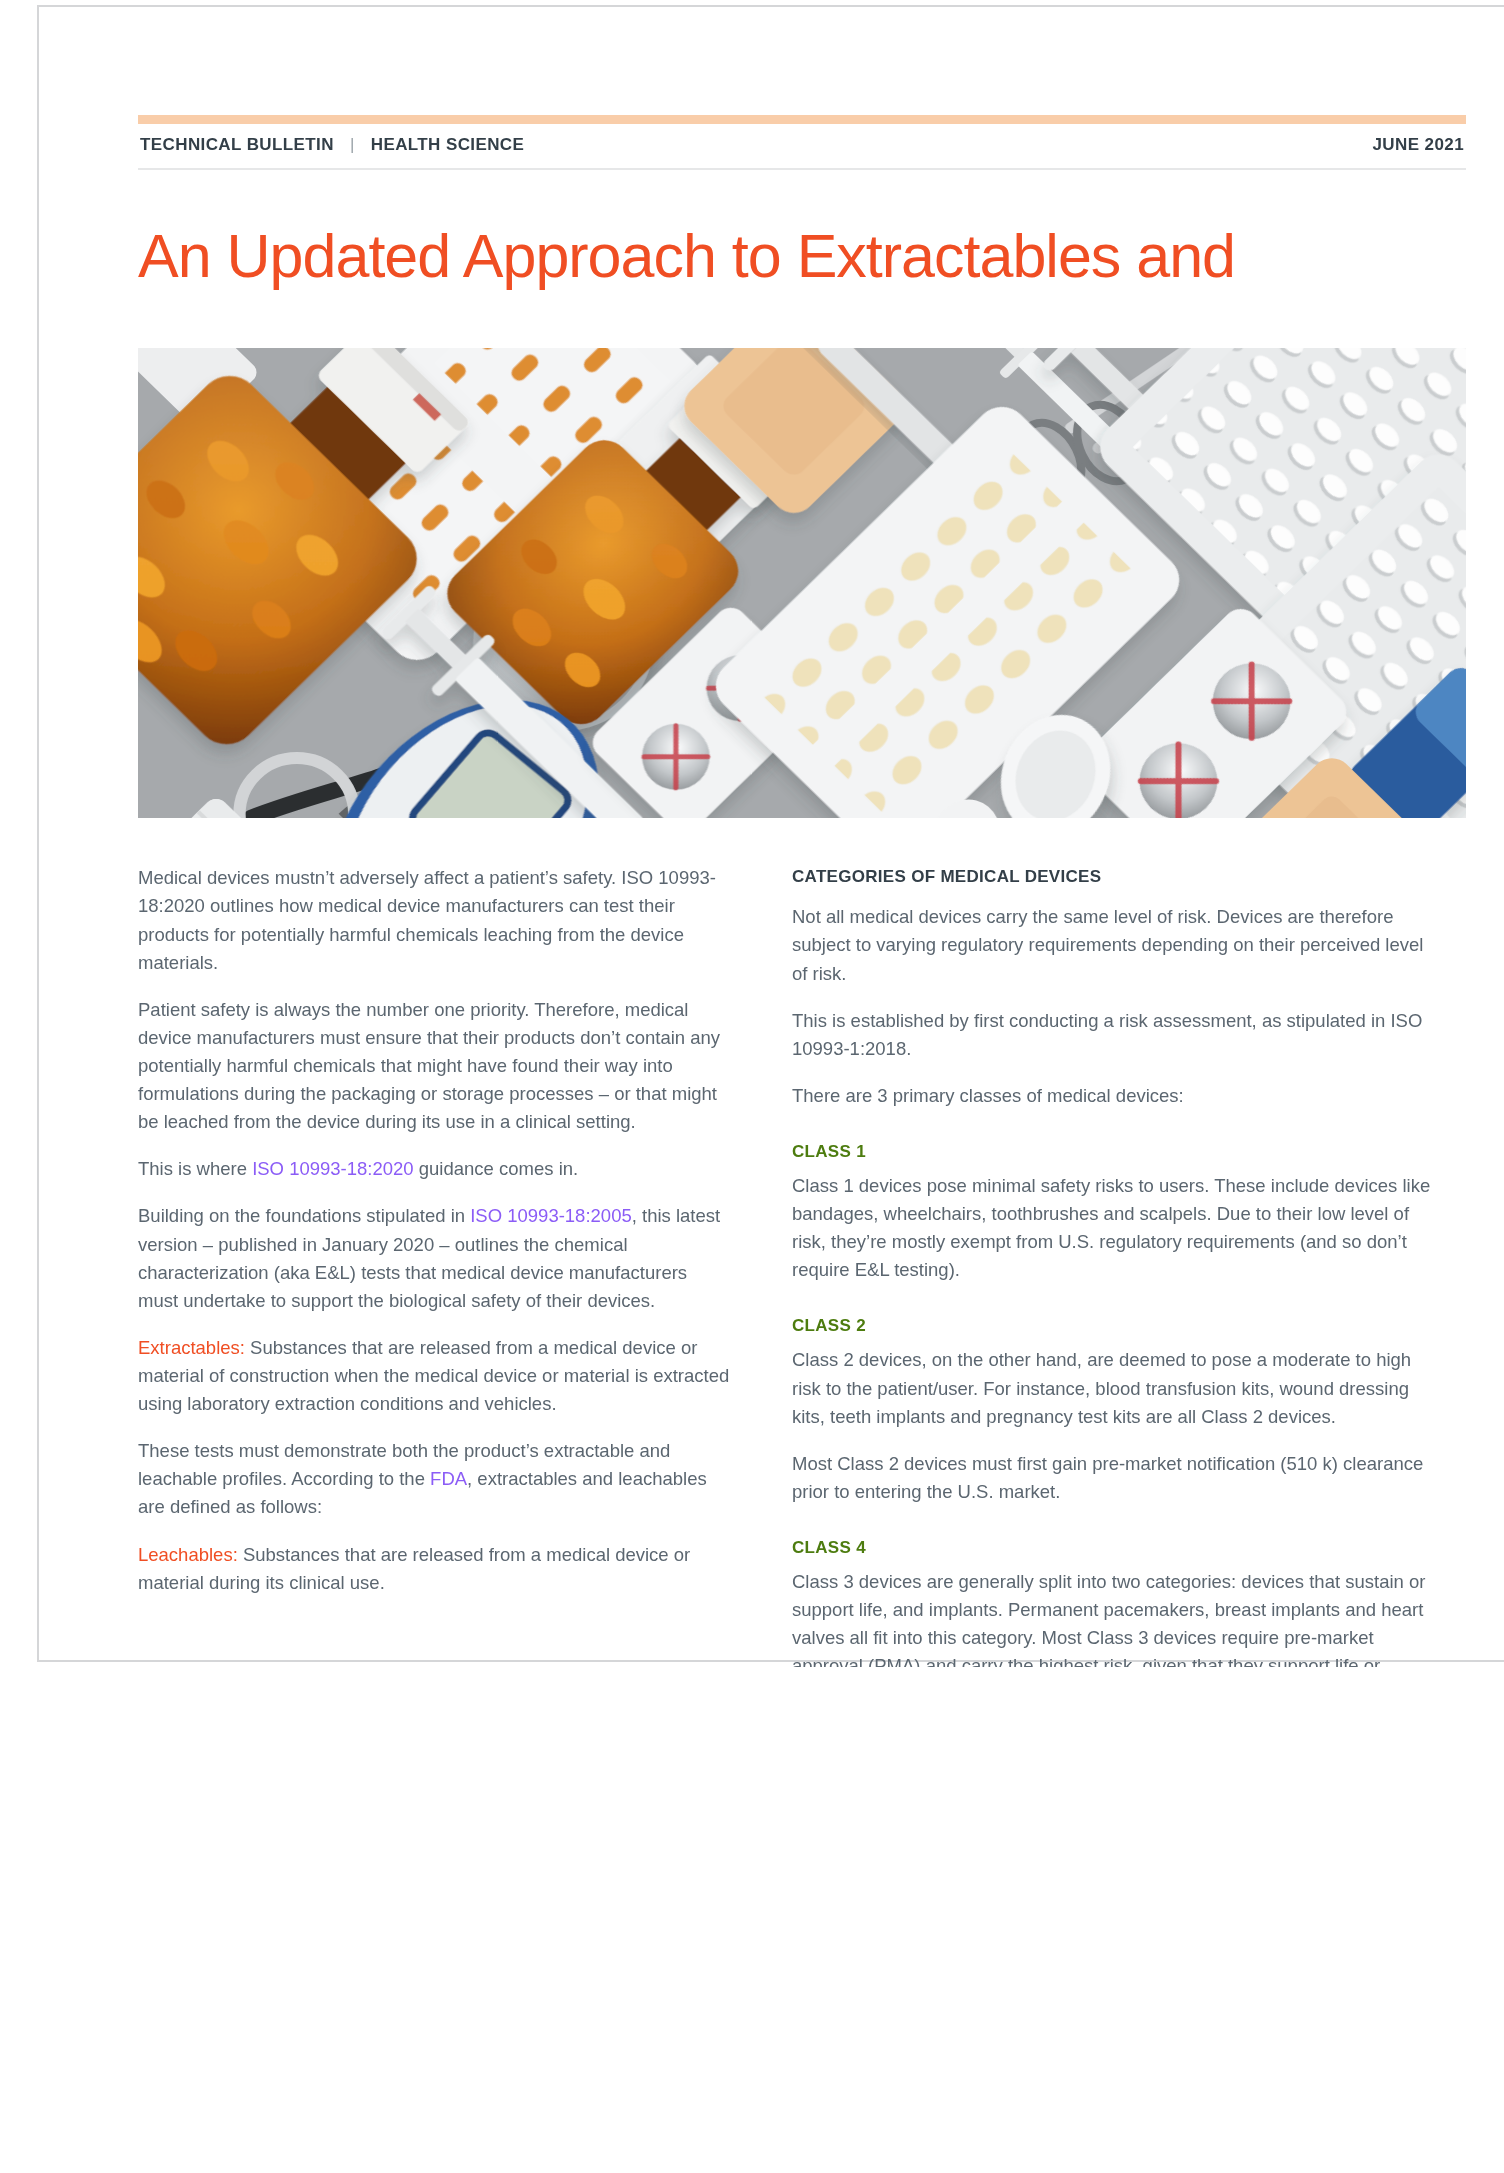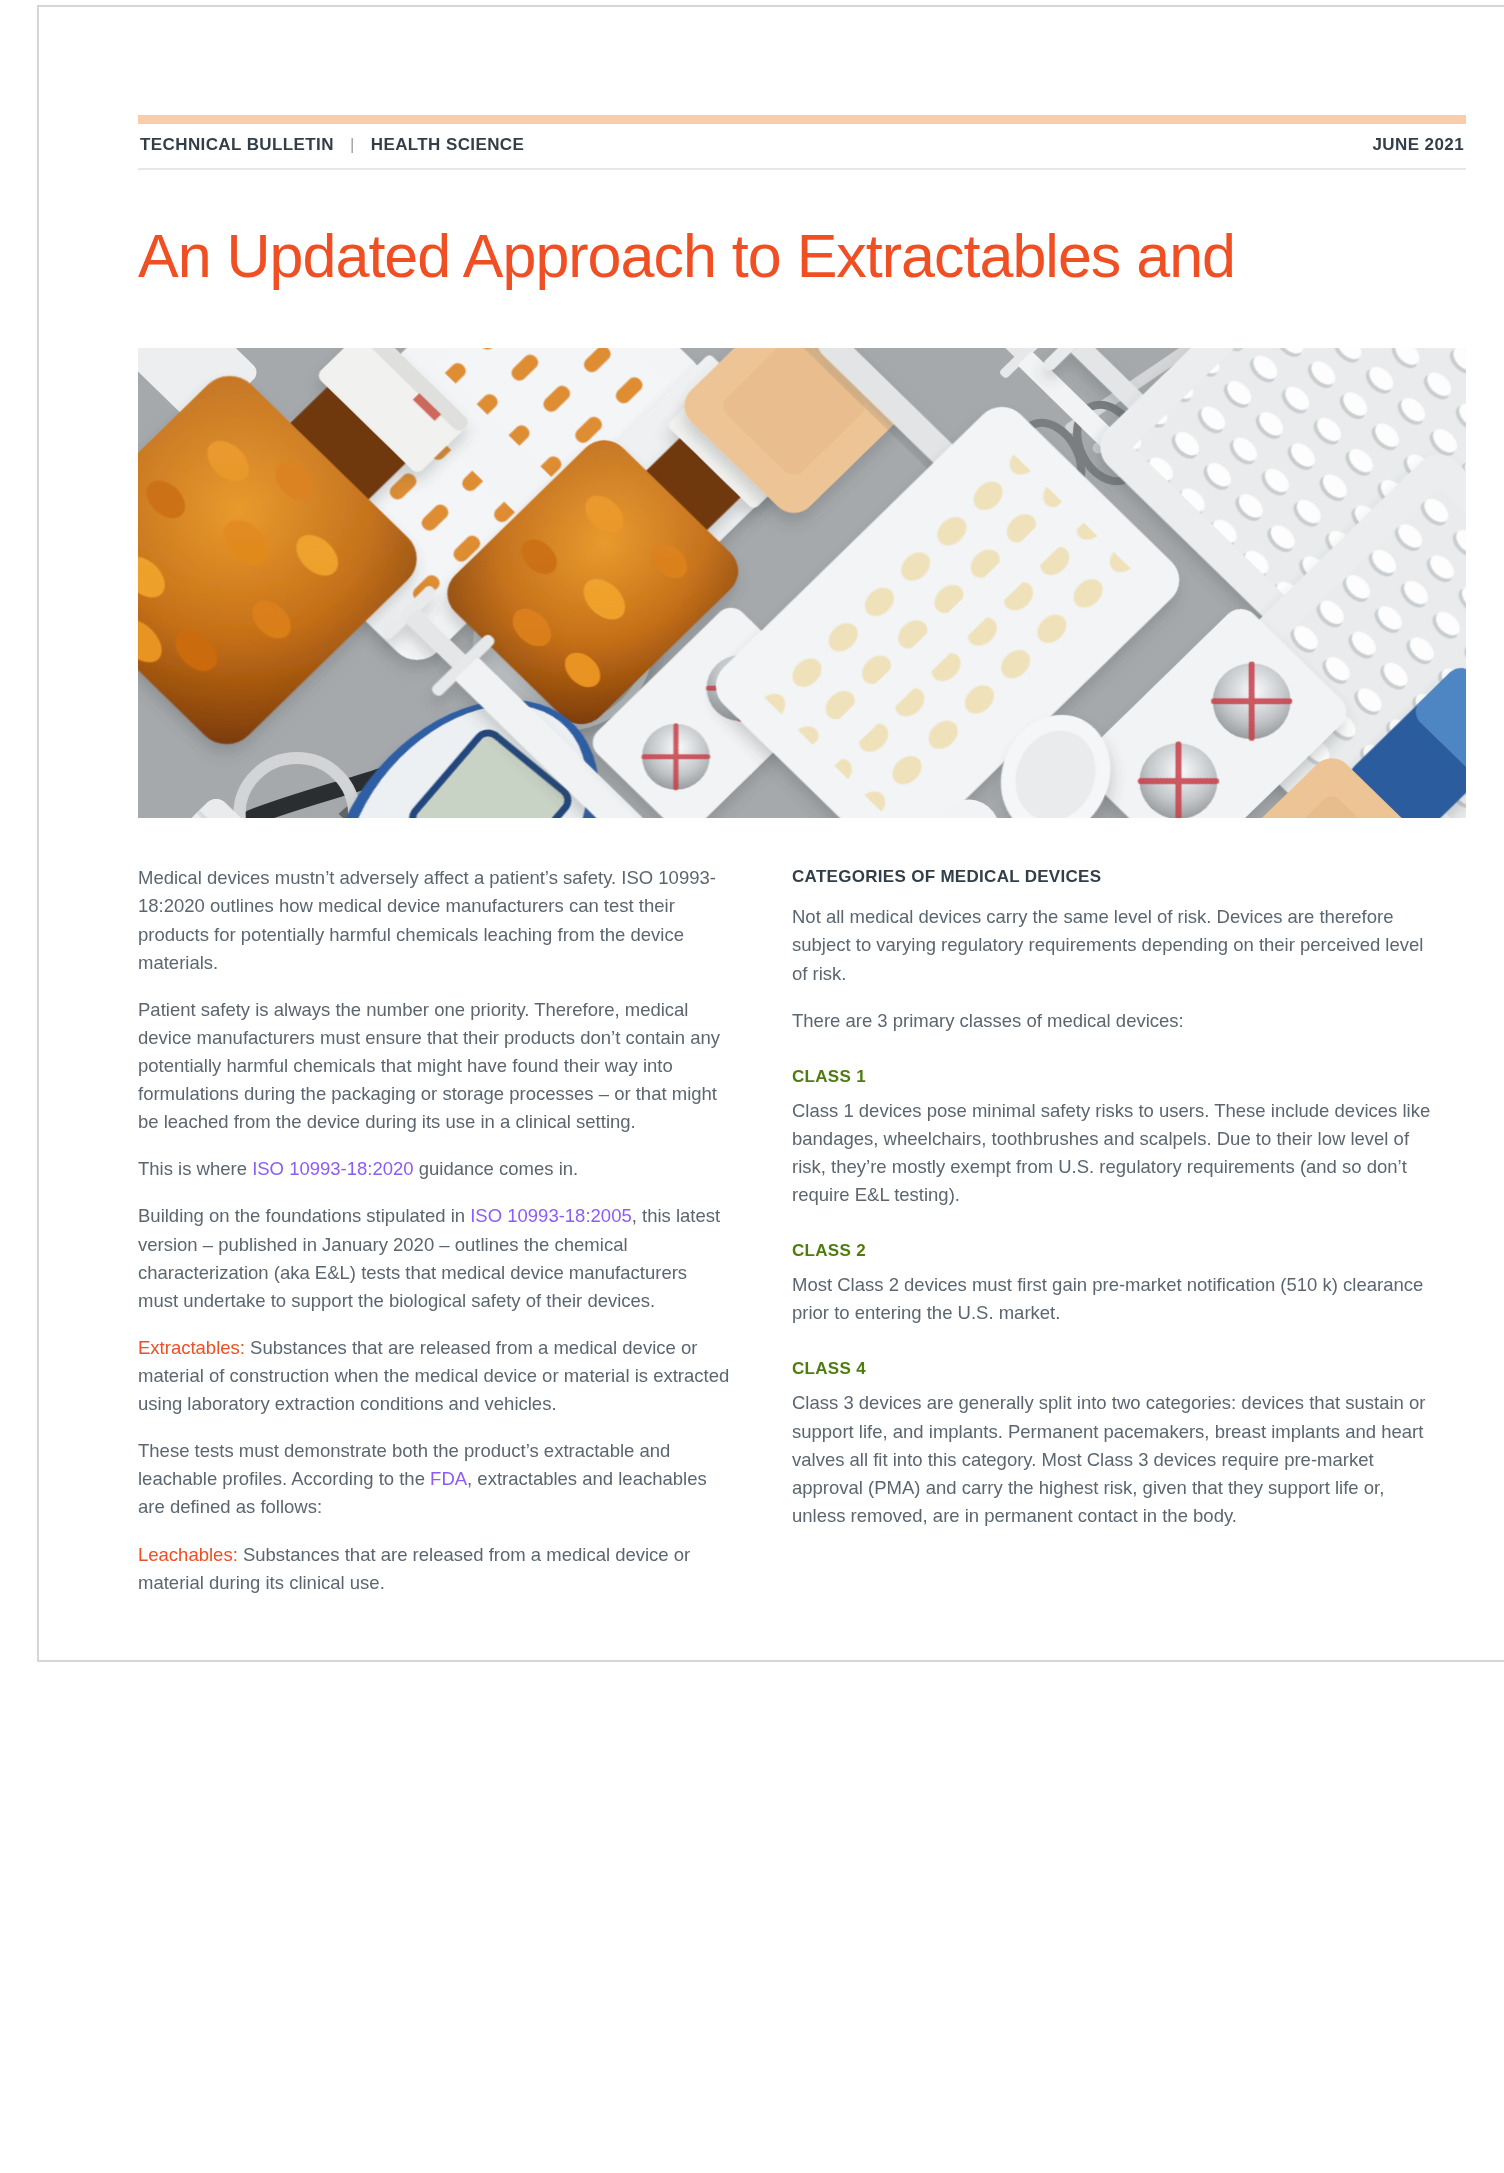--- a/index.html
+++ b/index.html
@@ -282,26 +282,28 @@
         <p><span>This is where </span><a class="ref" href="#">ISO 10993-18:2020</a><span> guidance comes in.</span></p>
         <p><span>Building on the foundations stipulated in </span><a class="ref" href="#">ISO 10993-18:2005</a><span>, this latest version – published in January 2020 – outlines the chemical characterization (aka E&amp;L) tests that medical device manufacturers must undertake to support the biological safety of their devices.</span></p>
         <p><span class="term">Extractables:</span><span> Substances that are released from a medical device or material of construction when the medical device or material is extracted using laboratory extraction conditions and vehicles.</span></p>
         <p><span>These tests must demonstrate both the product’s extractable and leachable profiles. According to the </span><a class="ref" href="#">FDA</a><span>, extractables and leachables are defined as follows:</span></p>
         <p><span class="term">Leachables:</span><span> Substances that are released from a medical device or material during its clinical use.</span></p>
       </div>
 
       <div class="col-right">
         <h3 class="col-heading">CATEGORIES OF MEDICAL DEVICES</h3>
         <p>Not all medical devices carry the same level of risk. Devices are therefore subject to varying regulatory requirements depending on their perceived level of risk.</p>
+        <p>This is established by first conducting a risk assessment, as stipulated in ISO 10993-1:2018.</p>
         <p>There are 3 primary classes of medical devices:</p>
 
         <h4 class="class-heading">CLASS 1</h4>
         <p>Class 1 devices pose minimal safety risks to users. These include devices like bandages, wheelchairs, toothbrushes and scalpels. Due to their low level of risk, they’re mostly exempt from U.S. regulatory requirements (and so don’t require E&amp;L testing).</p>
 
         <h4 class="class-heading">CLASS 2</h4>
+        <p>Class 2 devices, on the other hand, are deemed to pose a moderate to high risk to the patient/user. For instance, blood transfusion kits, wound dressing kits, teeth implants and pregnancy test kits are all Class 2 devices.</p>
         <p>Most Class 2 devices must first gain pre-market notification (510 k) clearance prior to entering the U.S. market.</p>
 
         <h4 class="class-heading">CLASS 4</h4>
         <p>Class 3 devices are generally split into two categories: devices that sustain or support life, and implants. Permanent pacemakers, breast implants and heart valves all fit into this category. Most Class 3 devices require pre-market approval (PMA) and carry the highest risk, given that they support life or, unless removed, are in permanent contact in the body.</p>
       </div>
     </div>
   </div>
 
 </div>
 

